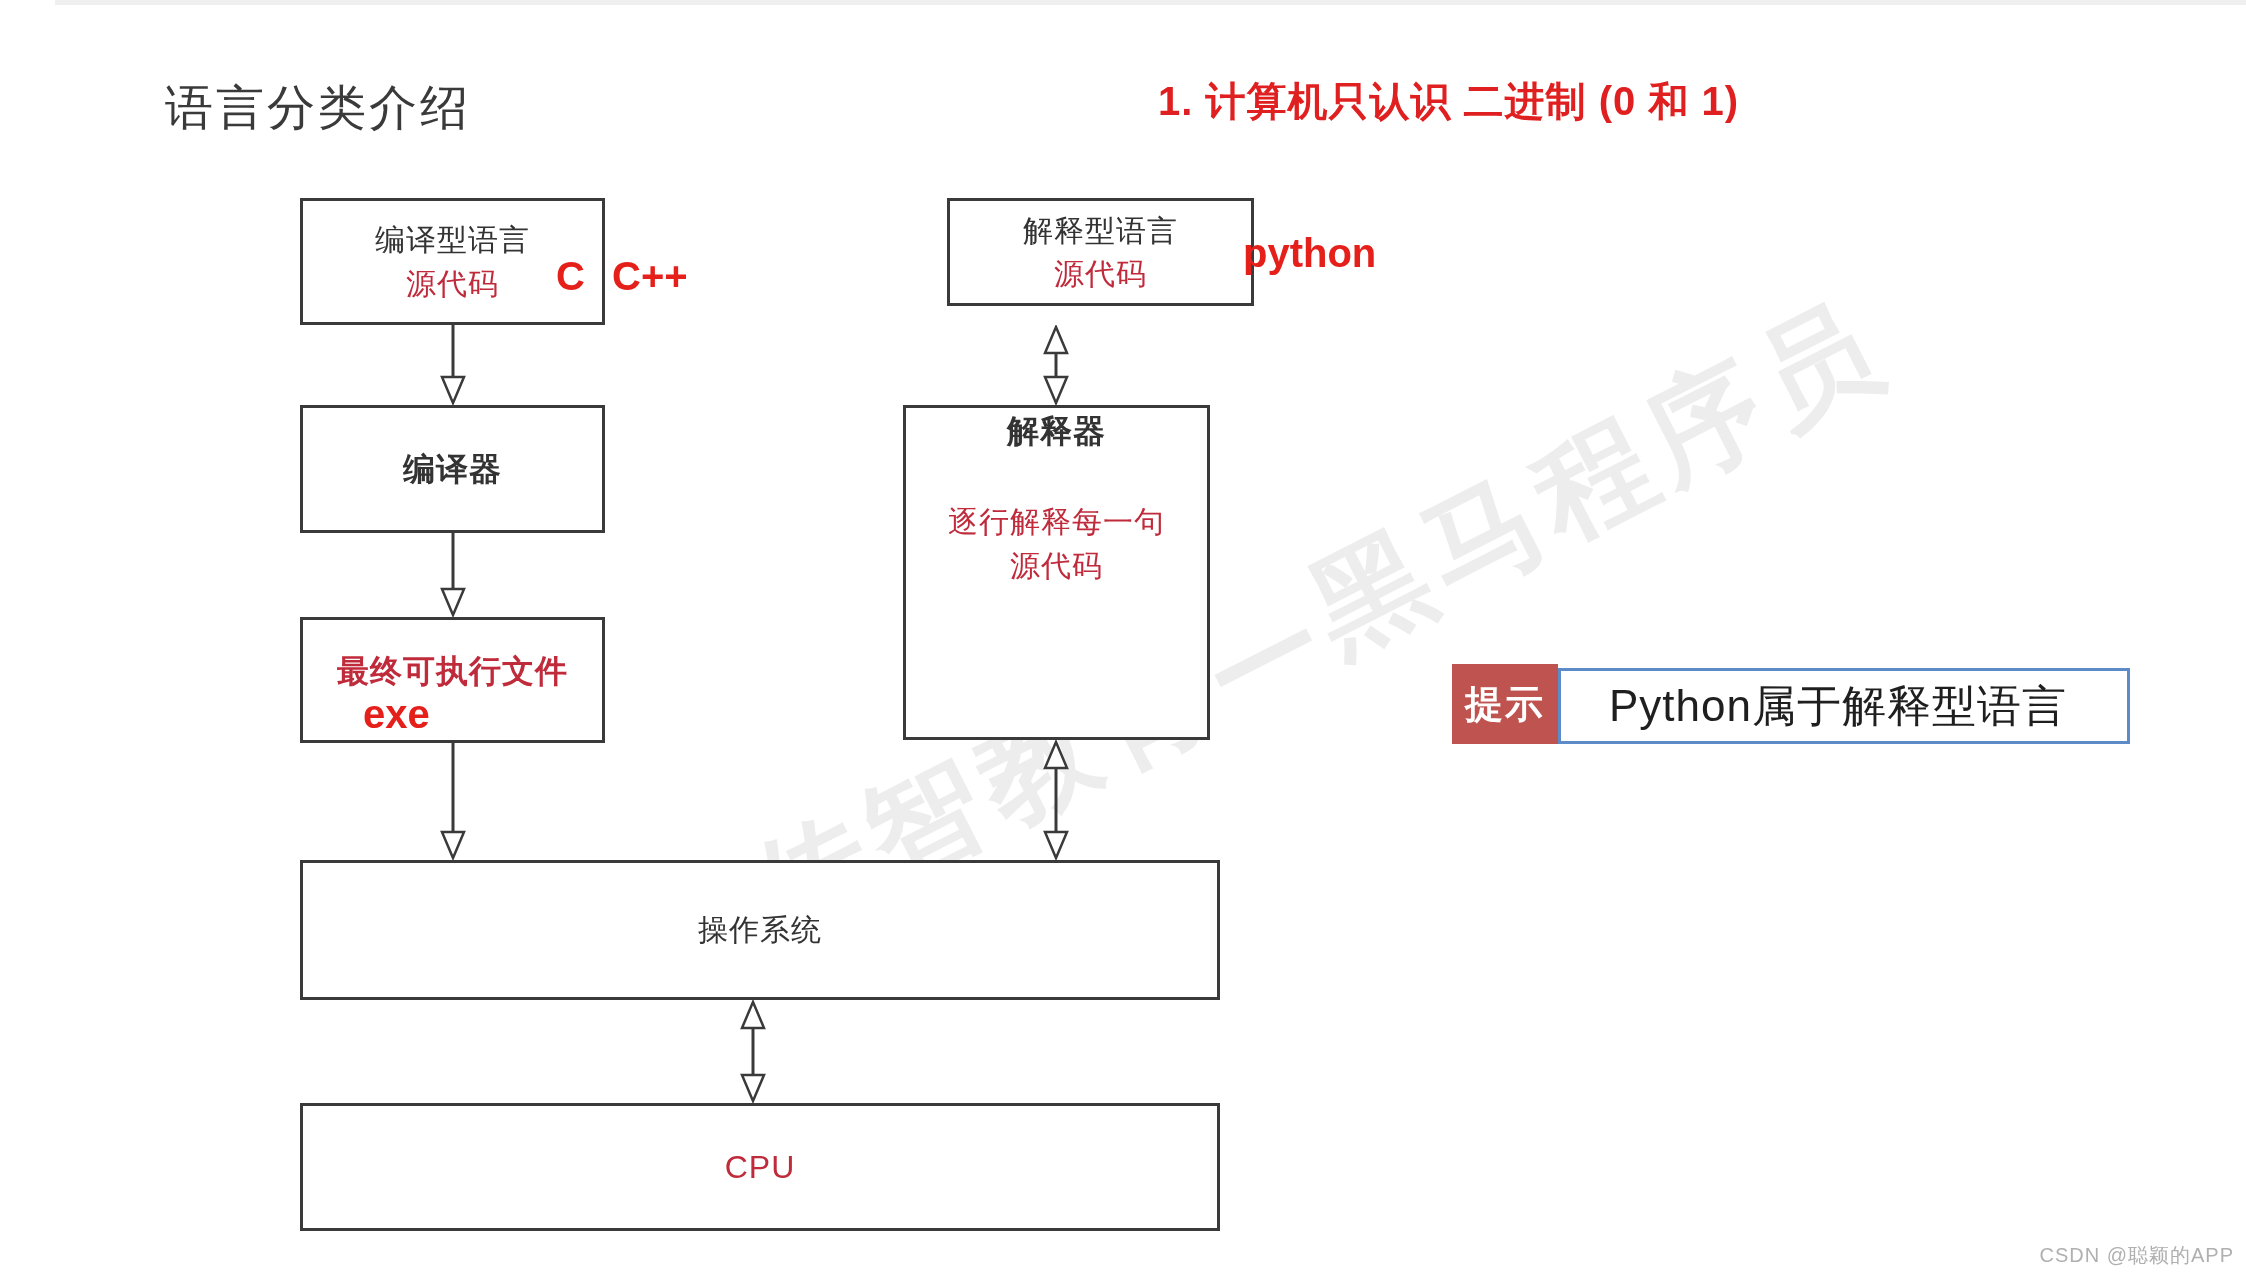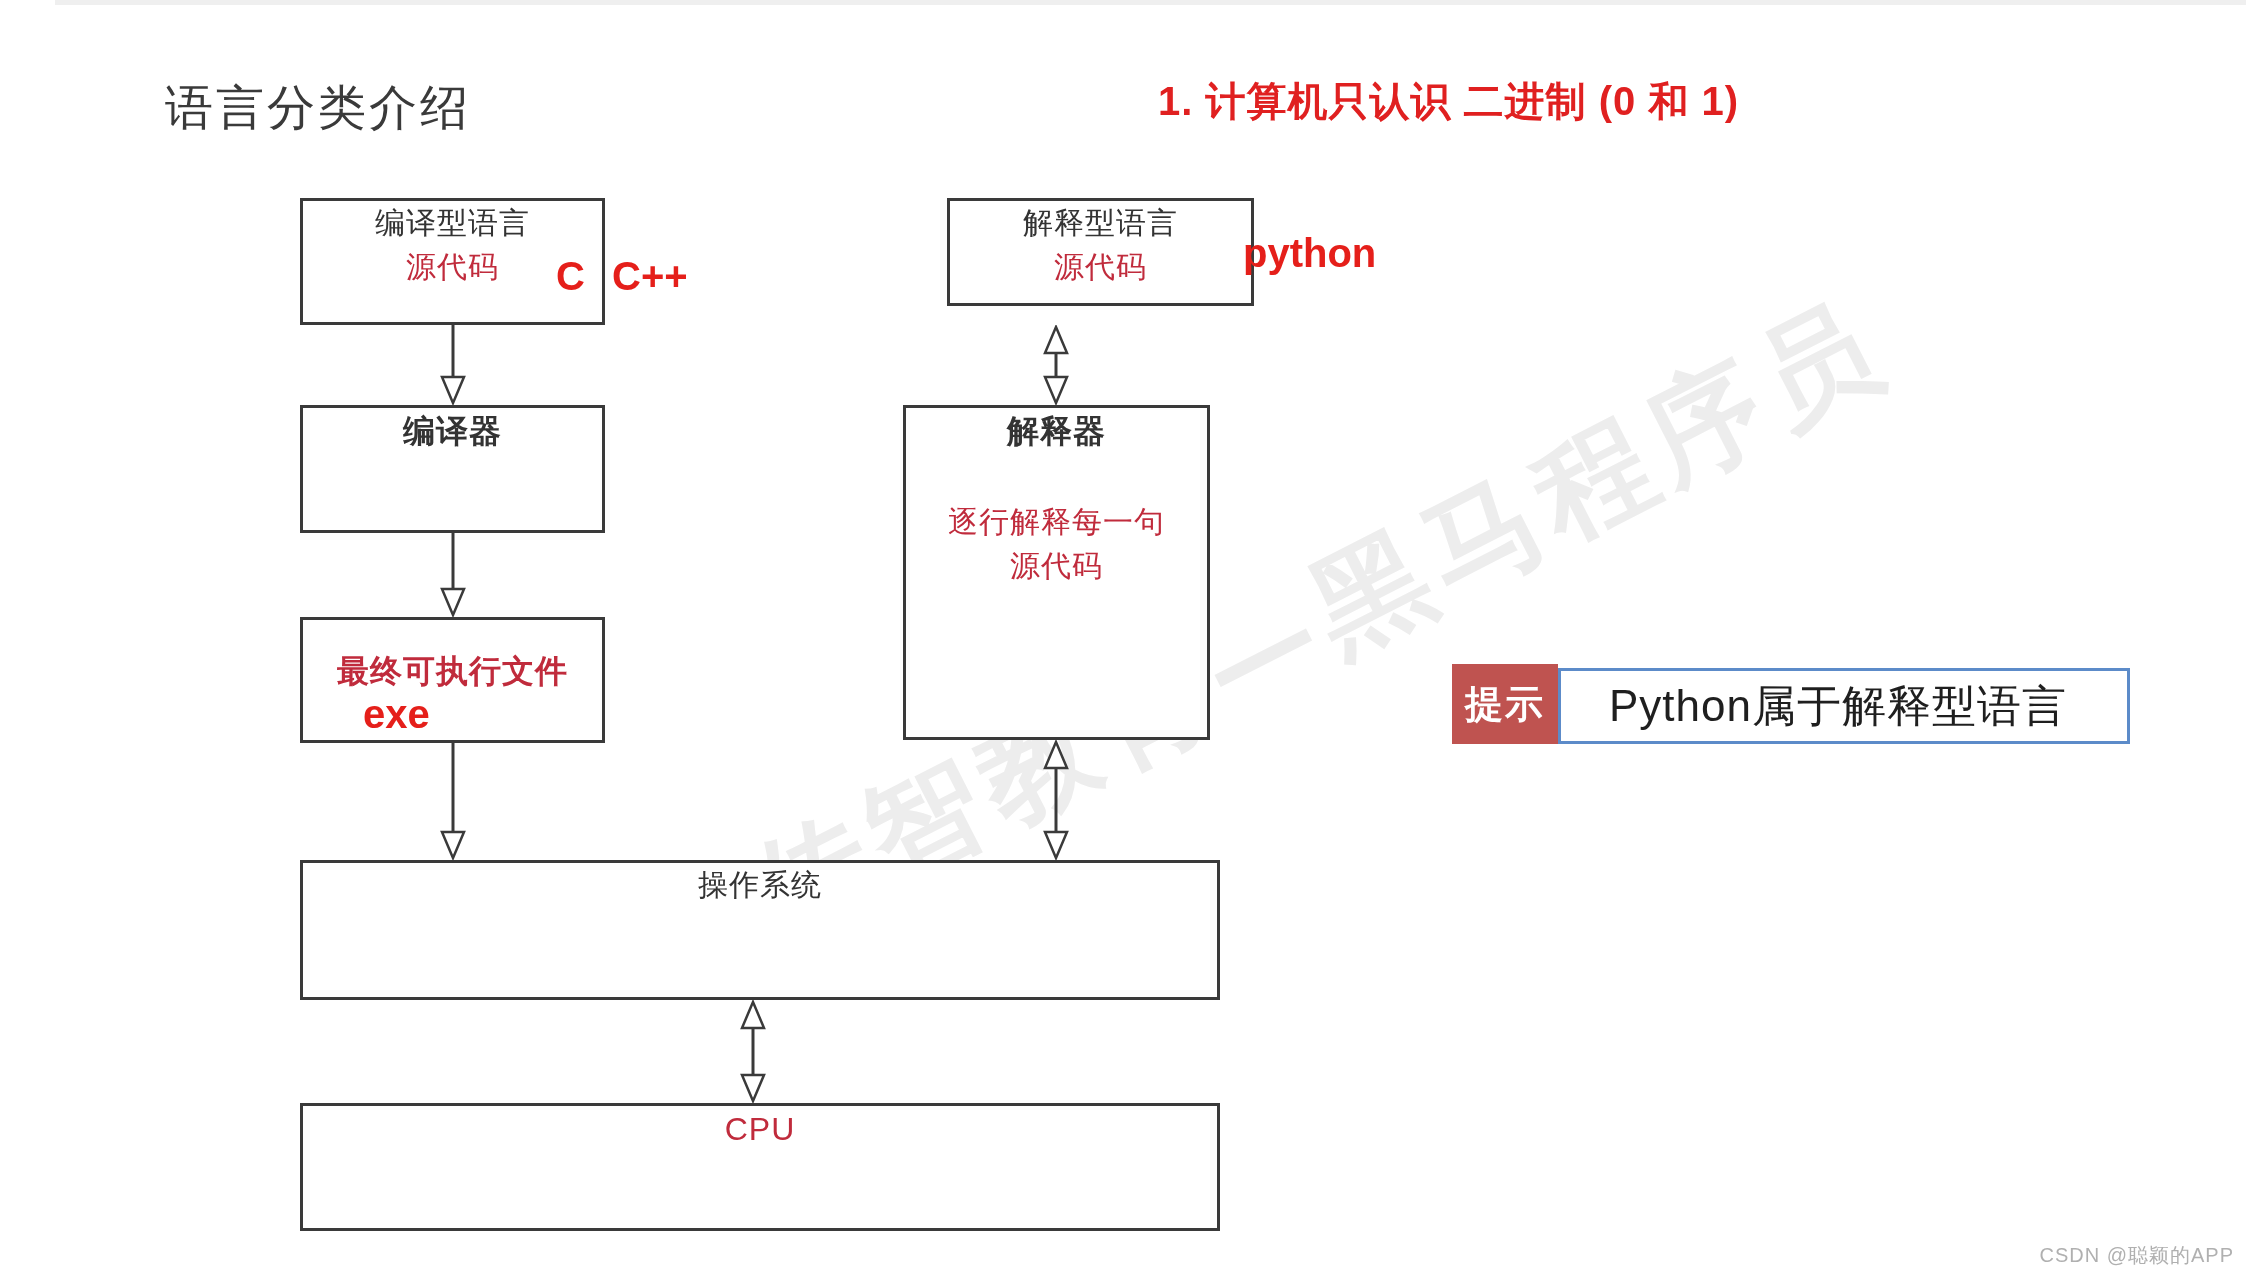--- a/index.html
+++ b/index.html
@@ -25,21 +25,21 @@
   .watermark{
     position:absolute; left:1320px; top:620px;
     transform:translate(-50%,-50%) rotate(-27deg);
     font-family:"DejaVu Serif", serif; font-weight:700;
     font-size:115px; letter-spacing:10px; color:var(--watermark-gray);
     white-space:nowrap; pointer-events:none; z-index:0;
   }
   .box{
     position:absolute; box-sizing:border-box; background:#ffffff;
     border:3px solid var(--box-border);
-    display:flex; flex-direction:column; align-items:center; justify-content:flex-start;
+    display:flex; flex-direction:column; align-items:center; justify-content:center;
     z-index:2; text-align:center;
   }
   .box .ln{line-height:1.45; letter-spacing:1px;}
   .dark{color:var(--dark-text);}
   .crimson{color:var(--crimson);}
   .bold{font-weight:700;}
   .box-compiled-src{left:300px; top:198px; width:305px; height:127px;}
   .box-compiler{left:300px; top:405px; width:305px; height:128px;}
   .box-exe{left:300px; top:617px; width:305px; height:126px; justify-content:flex-start; padding-top:28px;}
   .box-interp-src{left:919px; top:198px; width:307px; height:108px;margin-left:28px;}

